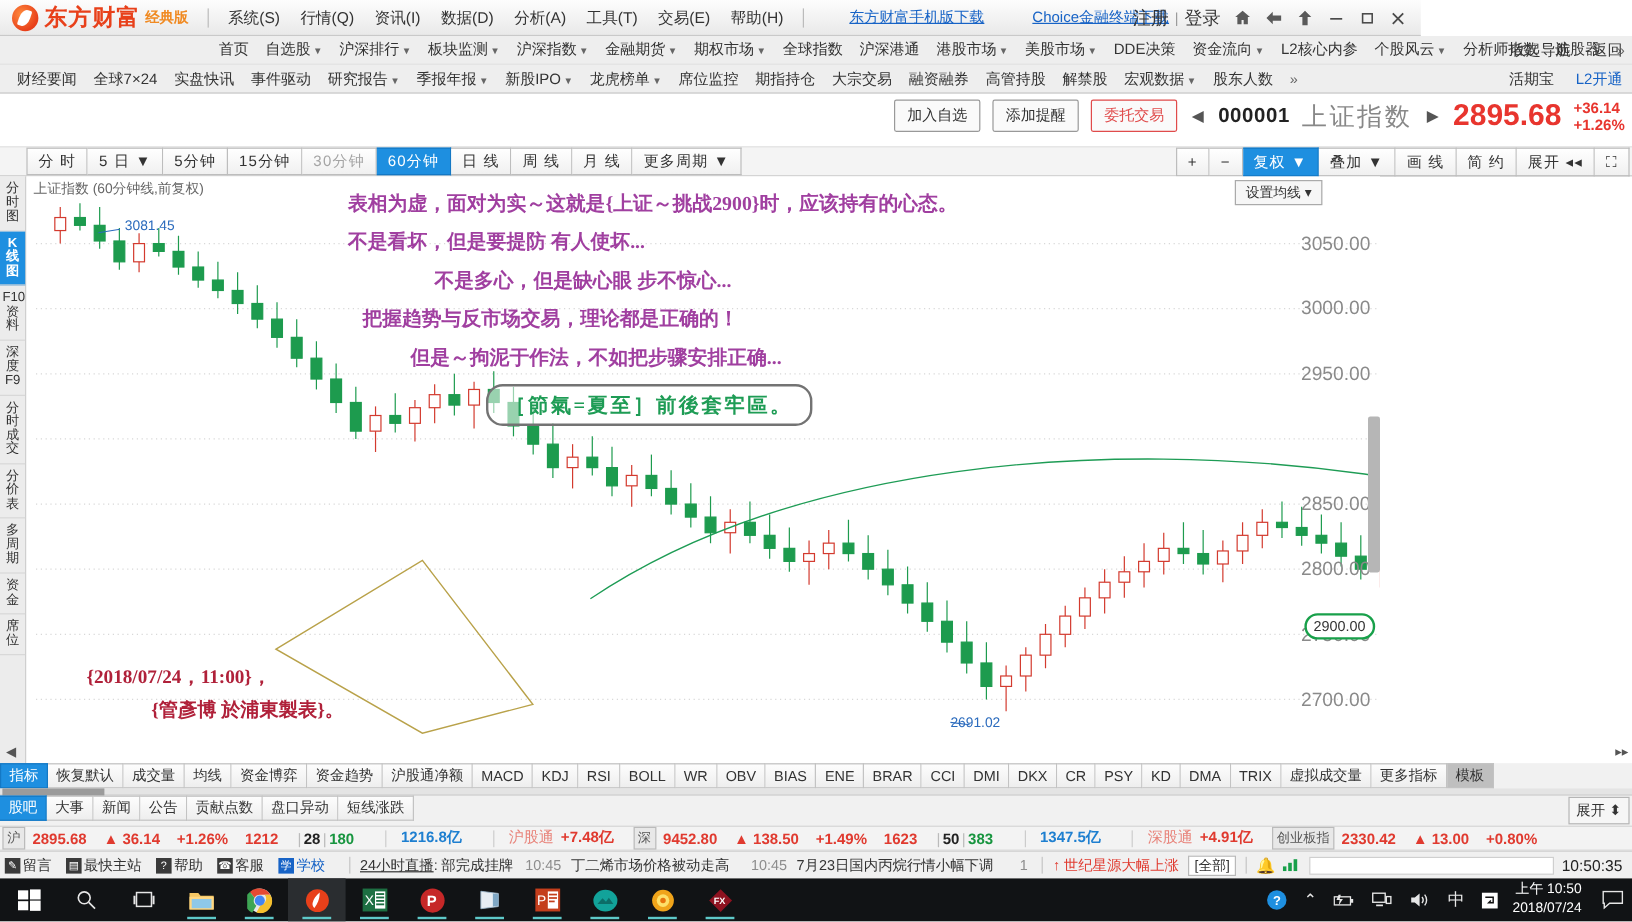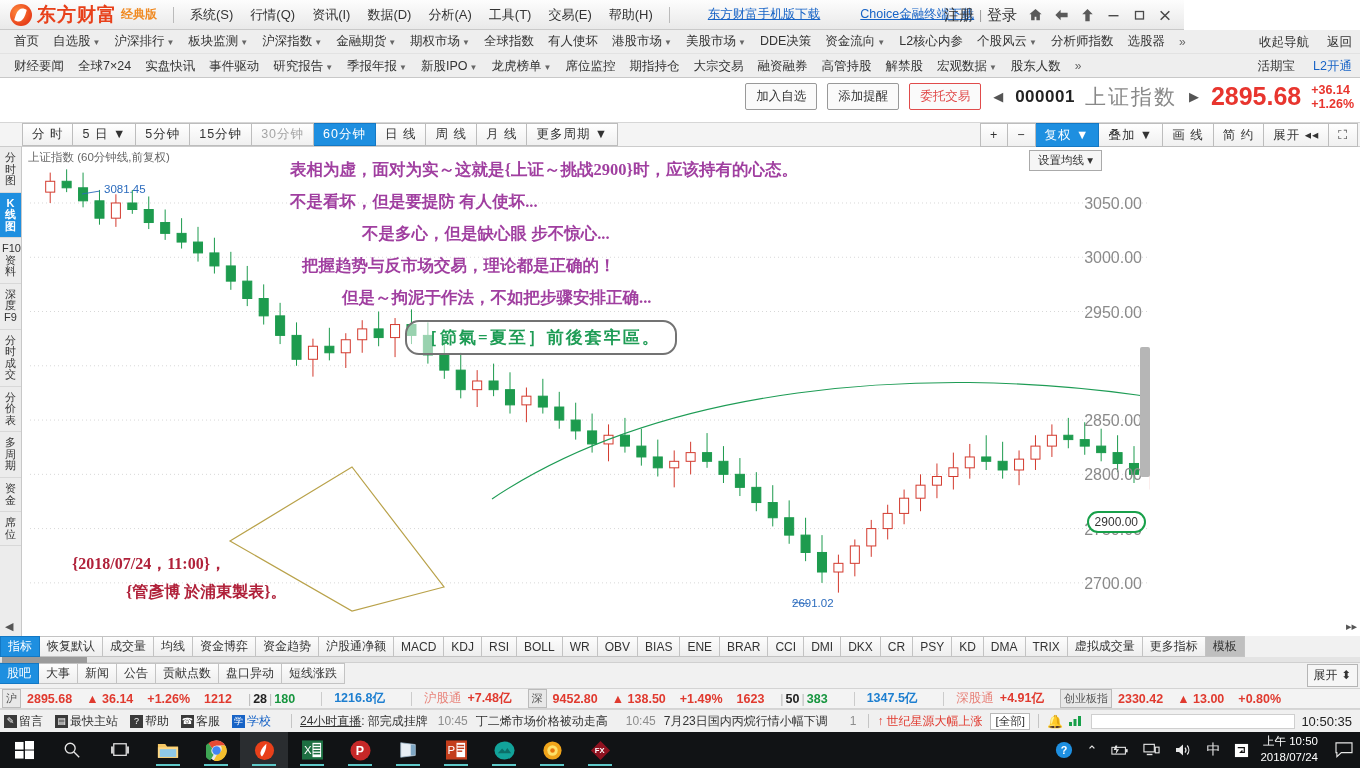--- a/index.html
+++ b/index.html
@@ -42,21 +42,21 @@
   .tb-right .reg { color: #333; font-size: 15px; padding: 0 5px; }
   .tb-right .sep { color: #999; }
   .winbtn { width: 26px; height: 26px; display: flex; align-items: center; justify-content: center;
             color: #4a4a4a; font-size: 15px; }
   .winbtn svg { display: block; }
 
   
   .navwrap { position: absolute; left: 0; top: 30px; width: 1360px; height: 48px;
              background: #eeeeee; border-bottom: 1px solid #c8c8c8; }
   .navrow { height: 24px; display: flex; align-items: center; padding-left: 8px; position: relative; }
-  .navrow.r1 { border-bottom: 1px solid #e2e2e2; }
+  .navrow.r1 { border-bottom: 1px solid #e2e2e2; justify-content: flex-end; }
   .navitem { color: #333; font-size: 12.5px; white-space: nowrap; margin-right: 2px;
              padding: 2px 6px; cursor: default; }
   .navitem .caret { font-size: 8px; color: #666; margin-left: 2px; }
   .nav-right { position: absolute; right: 4px; top: 0; height: 24px; display: flex; align-items: center; gap: 10px; }
   .nav-right .ni { font-size: 12.5px; color: #333; padding: 2px 4px; }
   .nav-right .blue { color: #1763c6; }
   .chev { color: #666; font-size: 12px; padding: 0 6px; }
 
   
   .quotebar { position: absolute; left: 0; top: 79px; width: 1360px; height: 44px;
@@ -233,21 +233,21 @@
   <div class="navwrap">
     <div class="navrow r1" id="navrow1">
         <div class="navitem"><span>首页</span></div>
         <div class="navitem"><span>自选股</span><span class="caret">▼</span></div>
         <div class="navitem"><span>沪深排行</span><span class="caret">▼</span></div>
         <div class="navitem"><span>板块监测</span><span class="caret">▼</span></div>
         <div class="navitem"><span>沪深指数</span><span class="caret">▼</span></div>
         <div class="navitem"><span>金融期货</span><span class="caret">▼</span></div>
         <div class="navitem"><span>期权市场</span><span class="caret">▼</span></div>
         <div class="navitem"><span>全球指数</span></div>
-        <div class="navitem"><span>有人使坏</span></div>
+        <div class="navitem"><span>沪深港通</span></div>
         <div class="navitem"><span>港股市场</span><span class="caret">▼</span></div>
         <div class="navitem"><span>美股市场</span><span class="caret">▼</span></div>
         <div class="navitem"><span>DDE决策</span></div>
         <div class="navitem"><span>资金流向</span><span class="caret">▼</span></div>
         <div class="navitem"><span>L2核心内参</span></div>
         <div class="navitem"><span>个股风云</span><span class="caret">▼</span></div>
         <div class="navitem"><span>分析师指数</span></div>
         <div class="navitem"><span>选股器</span></div>
         <div class="chev">»</div>
         <div class="nav-right">

